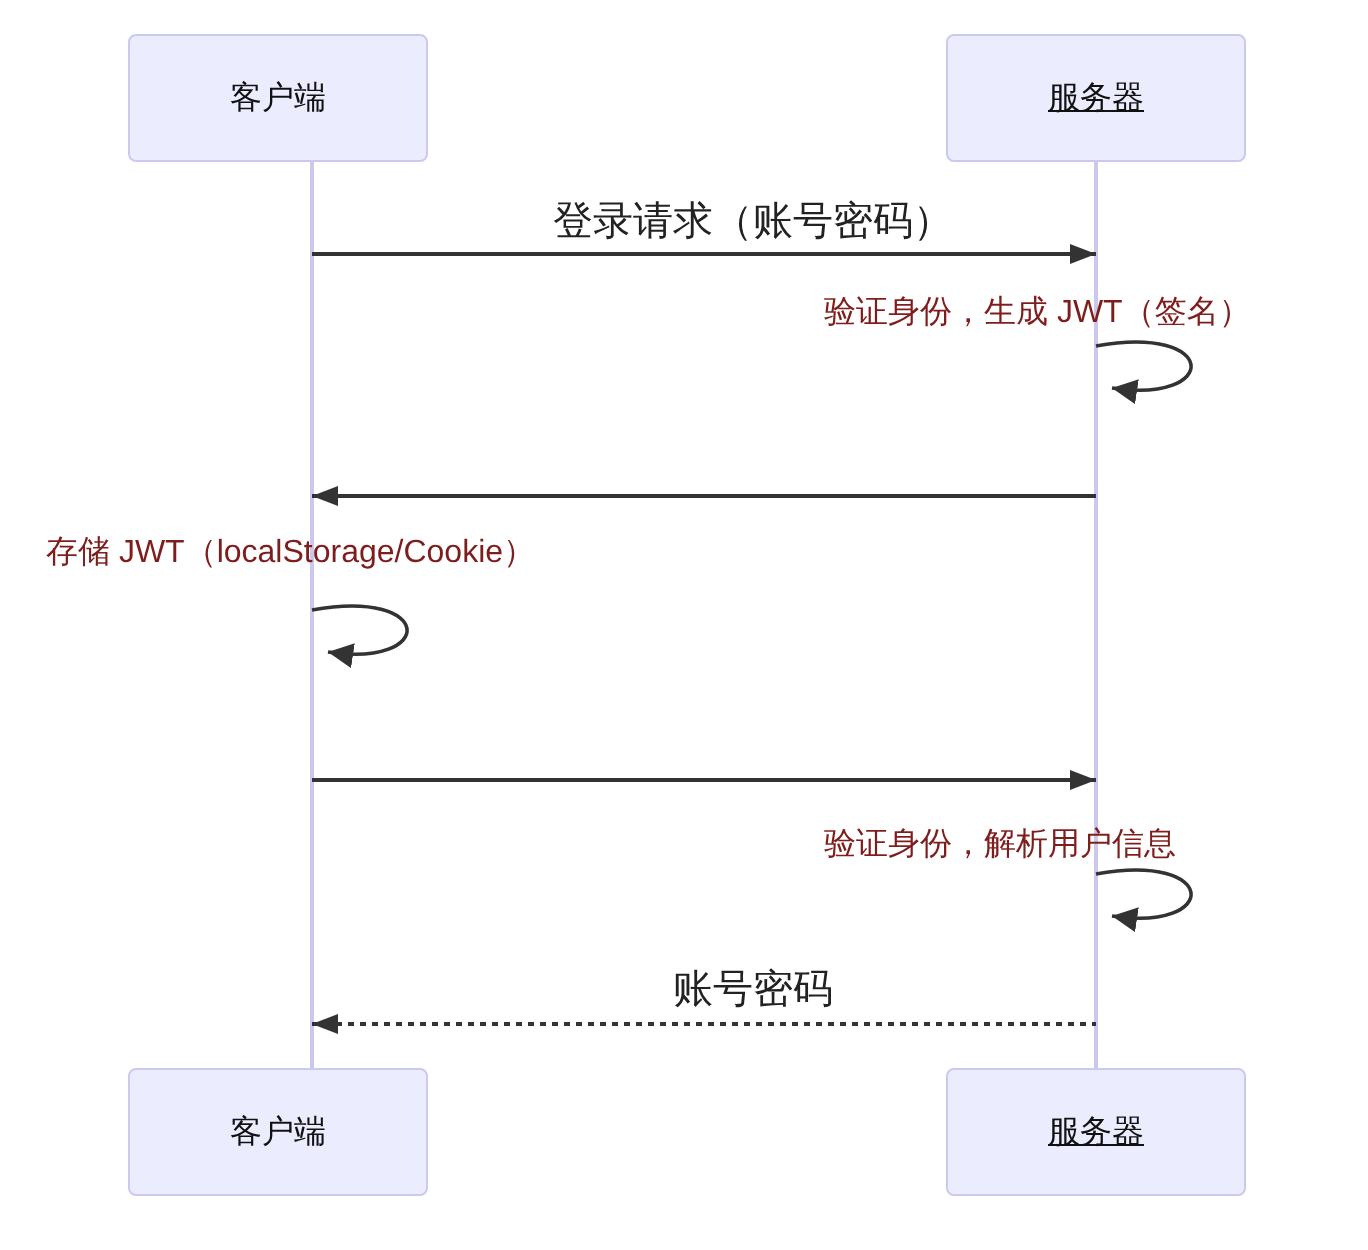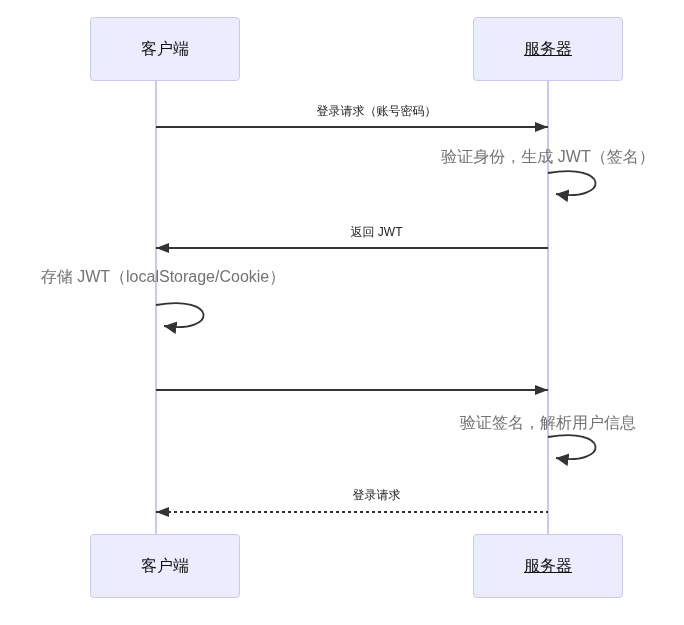--- a/index.html
+++ b/index.html
@@ -35,42 +35,42 @@
     background: #ececff;
     border: 1px solid #ccc9f0;
     border-radius: 4px;
     box-sizing: border-box;
     display: flex;
     align-items: center;
     justify-content: center;
     font-size: 16px;
     color: #111111;
   }
-  .actor.client { left: 90px; }
+  .actor.client { left: 64px; }
   .actor.server { left: 473px; text-decoration: underline; }
   .actor.top { top: 17px; }
   .actor.bottom { top: 534px; }
 
   
   .msg-label {
     position: absolute;
     left: 156px;
     width: 441px;
     text-align: center;
-    font-size: 12px;
+    font-size: 20px;
     line-height: 20px;
     color: #222222;
     white-space: nowrap;
   }
   .self-label {
     position: absolute;
-    text-align: center;
+    text-align: left;
     font-size: 16px;
     line-height: 20px;
-    color: #737373;
+    color: #7f1d1d;
     white-space: nowrap;
   }
   .self-label.on-server { left: 412px; width: 272px; }
   .self-label.on-client { left: 23px;  width: 280px; }
 
   
   .msg-line {
     position: absolute;
     left: 156px;
     width: 392px;
@@ -123,48 +123,47 @@
   <div class="self-label on-server" style="top:147px">验证身份，生成 JWT（签名）</div>
   <svg class="loop" style="left:546px;top:168px" viewBox="0 0 60 34">
     <defs>
       <marker id="la1" markerWidth="10" markerHeight="10" refX="7" refY="3.5" orient="auto">
         <path d="M0,0 L7,3.5 L0,7 Z" fill="#333333"></path>
       </marker>
     </defs>
     <path d="M 2,5 C 64,-6 64,34 10,26" fill="none" stroke="#333333" stroke-width="1.8" marker-end="url(#la1)"></path>
   </svg>
 
-  <div class="msg-label" style="top:222px">返回 JWT</div>
   <div class="msg-line" style="top:247px"></div>
   <div class="arrowhead left" style="left:156px;top:243px"></div>
 
   <div class="self-label on-client" style="top:267px">存储 JWT（localStorage/Cookie）</div>
   <svg class="loop" style="left:154px;top:300px" viewBox="0 0 60 34">
     <defs>
       <marker id="la2" markerWidth="10" markerHeight="10" refX="7" refY="3.5" orient="auto">
         <path d="M0,0 L7,3.5 L0,7 Z" fill="#333333"></path>
       </marker>
     </defs>
     <path d="M 2,5 C 64,-6 64,34 10,26" fill="none" stroke="#333333" stroke-width="1.8" marker-end="url(#la2)"></path>
   </svg>
 
   <div class="msg-line" style="top:389px"></div>
   <div class="arrowhead right" style="left:535px;top:385px"></div>
 
-  <div class="self-label on-server" style="top:413px">验证签名，解析用户信息</div>
+  <div class="self-label on-server" style="top:413px">验证身份，解析用户信息</div>
   <svg class="loop" style="left:546px;top:432px" viewBox="0 0 60 34">
     <defs>
       <marker id="la3" markerWidth="10" markerHeight="10" refX="7" refY="3.5" orient="auto">
         <path d="M0,0 L7,3.5 L0,7 Z" fill="#333333"></path>
       </marker>
     </defs>
     <path d="M 2,5 C 64,-6 64,34 10,26" fill="none" stroke="#333333" stroke-width="1.8" marker-end="url(#la3)"></path>
   </svg>
 
-  <div class="msg-label" style="top:485px">登录请求</div>
+  <div class="msg-label" style="top:485px">账号密码</div>
   <div class="msg-line dotted" style="top:511px"></div>
   <div class="arrowhead left" style="left:156px;top:507px"></div>
 
   <div class="actor client bottom">
     <span>客户端</span>
   </div>
   <div class="actor server bottom">
     <span>服务器</span>
   </div>
 

